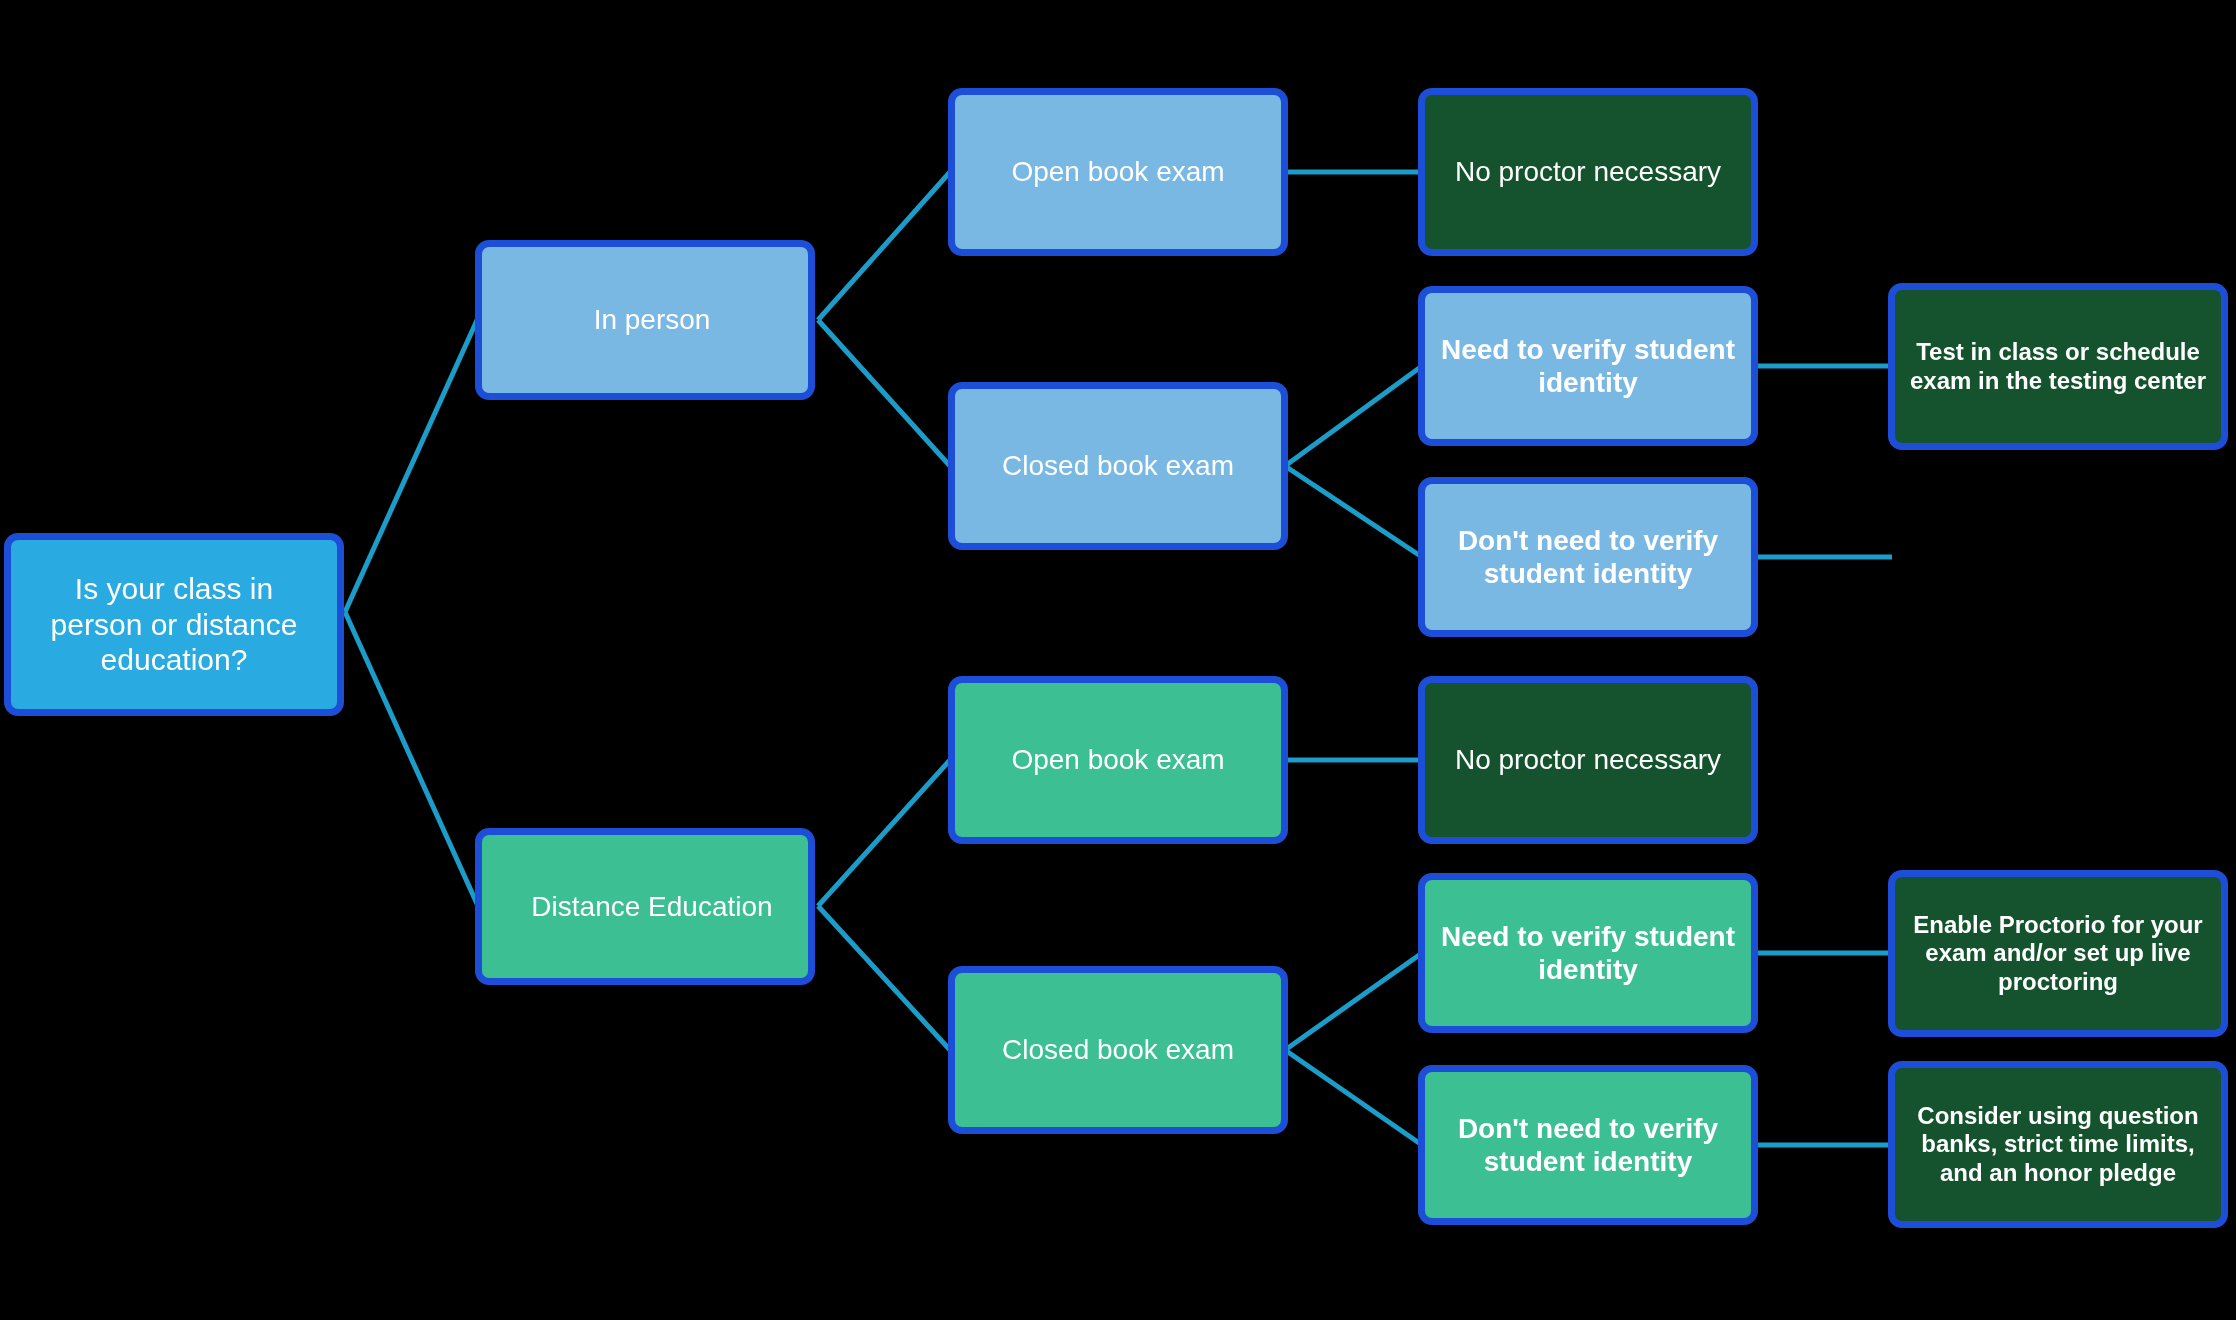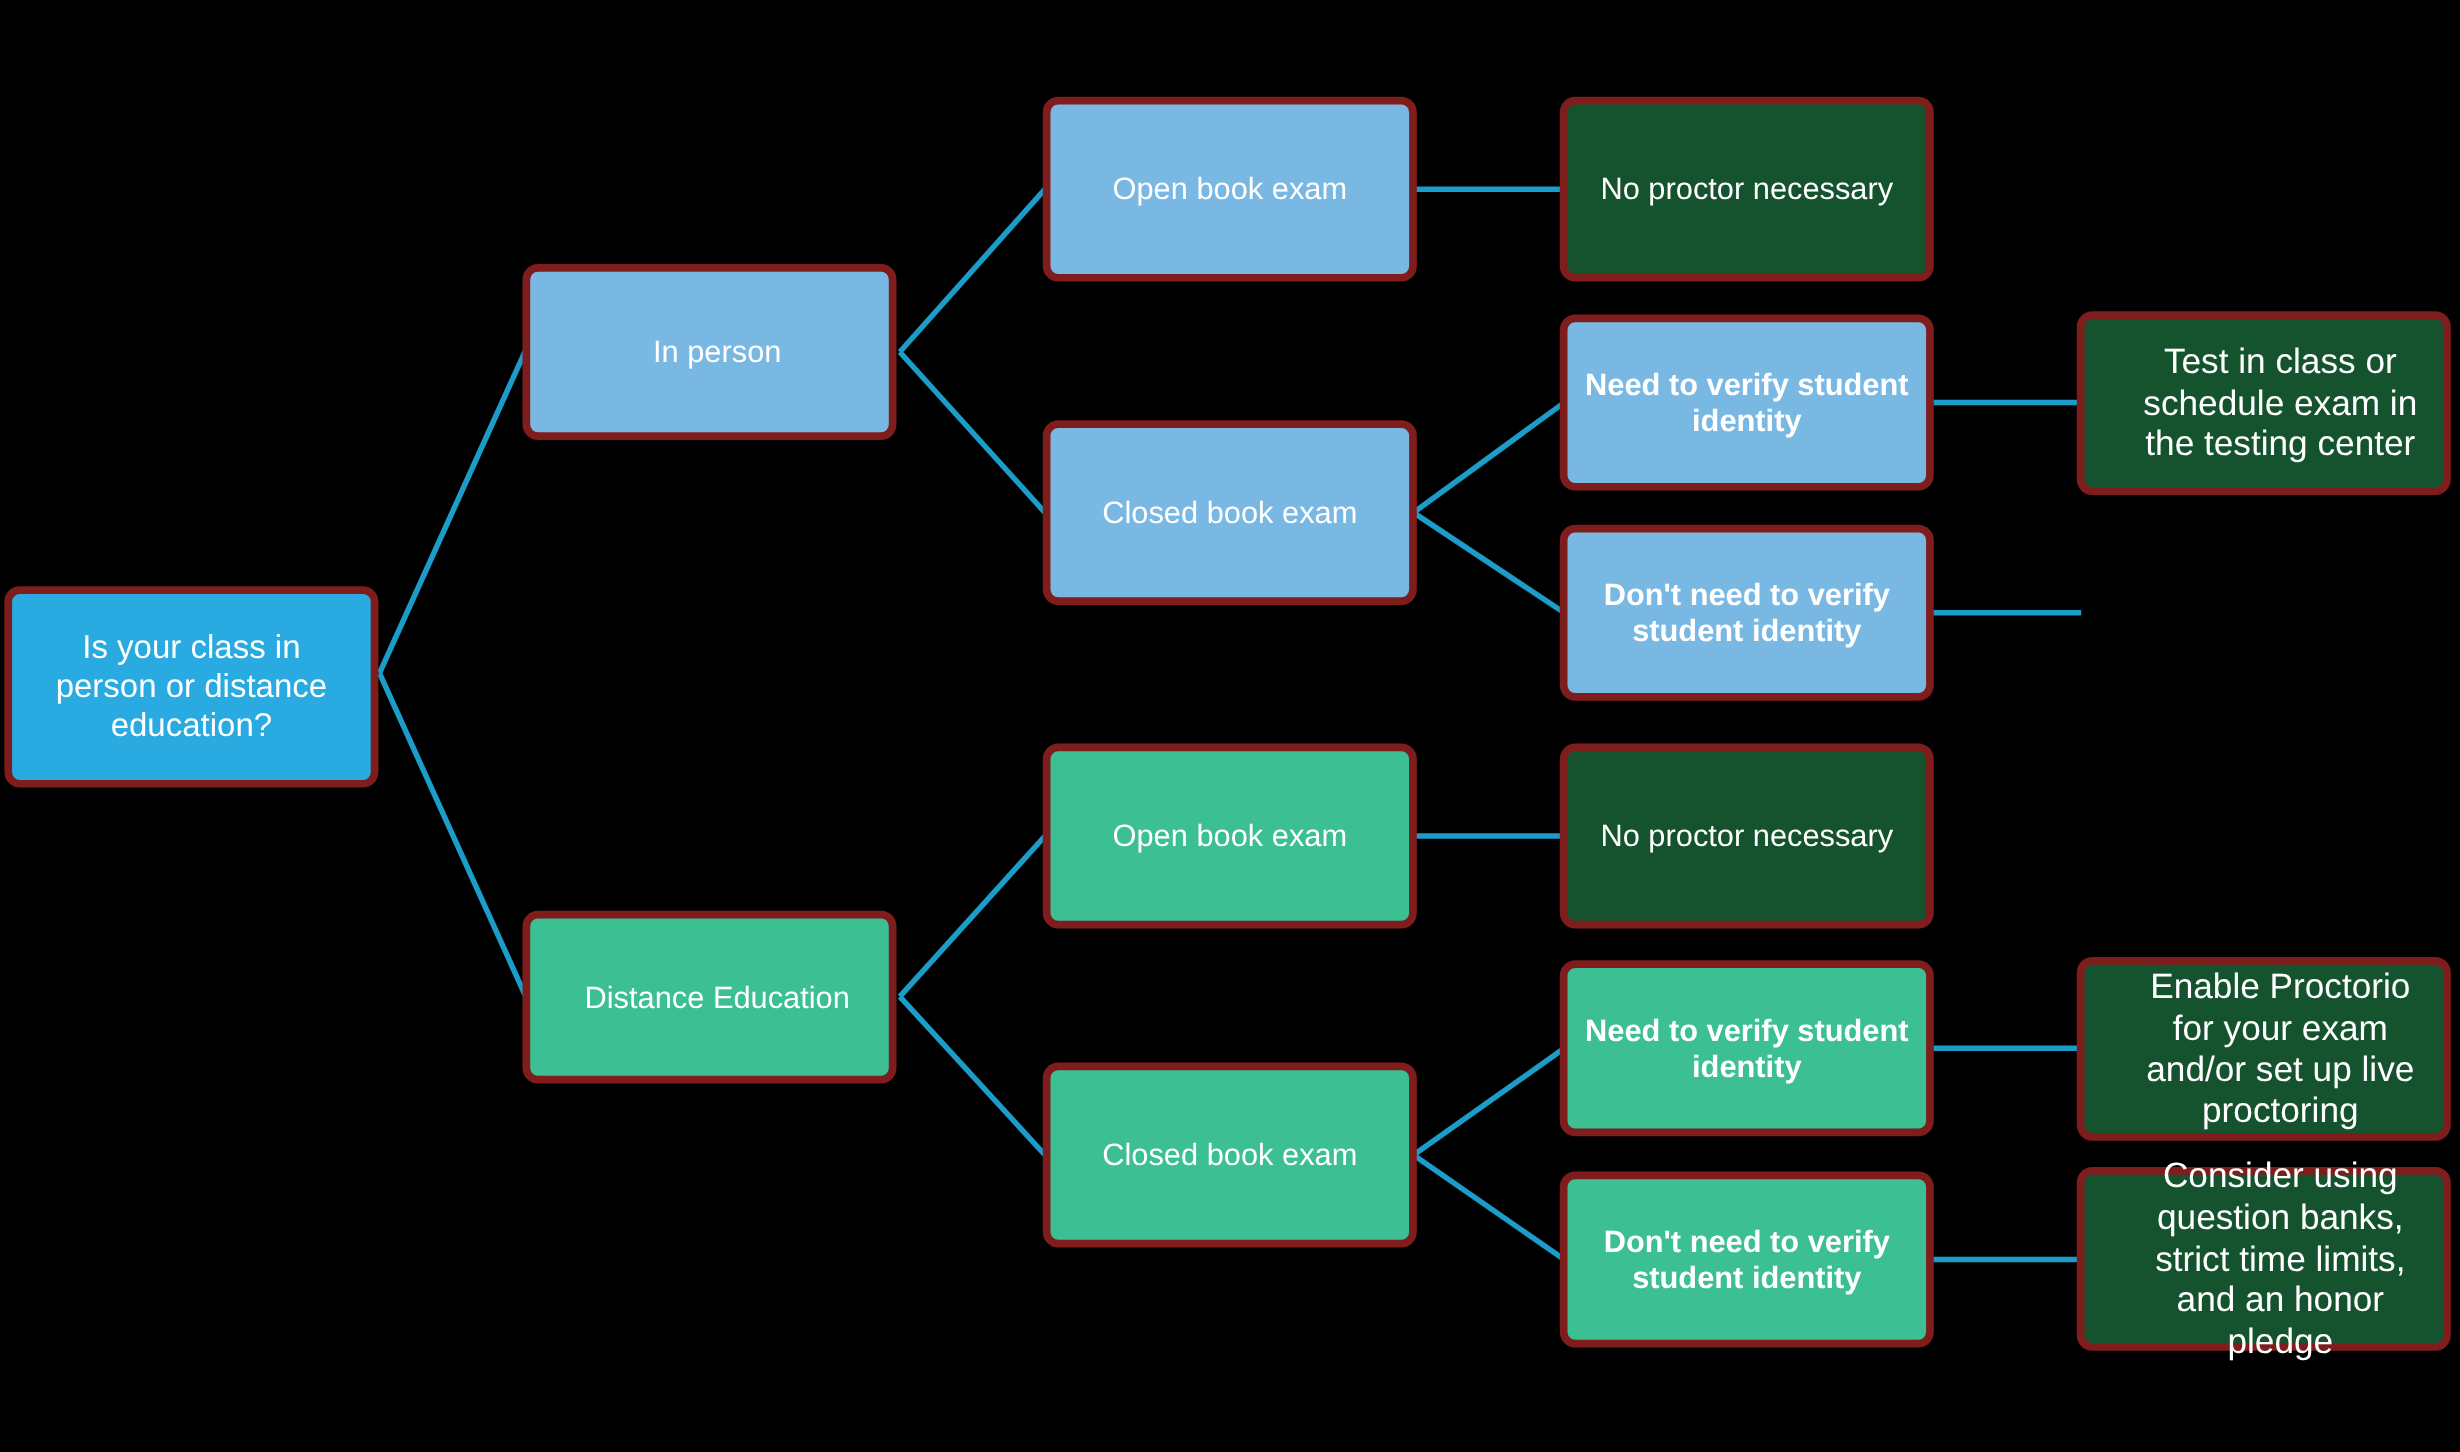--- a/index.html
+++ b/index.html
@@ -20,38 +20,38 @@
     pointer-events:none;
   }
   .node {
     position:absolute;
     display:flex;
     align-items:center;
     justify-content:center;
     text-align:center;
     color:#ffffff;
     border-radius:14px;
-    border:7px solid #7f1d1d;
+    border:7px solid #1d4ed8;
     padding:4px 14px;
     line-height:1.18;
     z-index:5;
     -webkit-font-smoothing:antialiased;
   }
   .node .label { display:block; width:100%; }
   .fill-root   { background:#29ABE2; }
   .fill-blue   { background:#7AB8E4; }
   .fill-green  { background:#3BBF93; }
   .fill-teal   { background:#14532d; }
 
   .sz-root   { font-size:30px; font-weight:400; }
   .sz-lvl2   { font-size:28px; font-weight:400;padding-left:28px; }
   .sz-lvl3   { font-size:28px; font-weight:400; }
   .sz-lvl4   { font-size:28px; font-weight:700; }
   .sz-lvl4r  { font-size:28px; font-weight:400; }
-  .sz-lvl5   { font-size:32px; font-weight:400;padding-left:44px; }
+  .sz-lvl5   { font-size:24px; font-weight:700; }
 </style>
 </head>
 <body>
 
 <div id="canvas">
 
   <svg id="edges" viewBox="0 0 2236 1320" xmlns="http://www.w3.org/2000/svg">
     <g stroke="#1B9CC9" stroke-width="5" fill="none" stroke-linecap="butt">
 
       <line x1="345" y1="612" x2="478" y2="318"></line>

